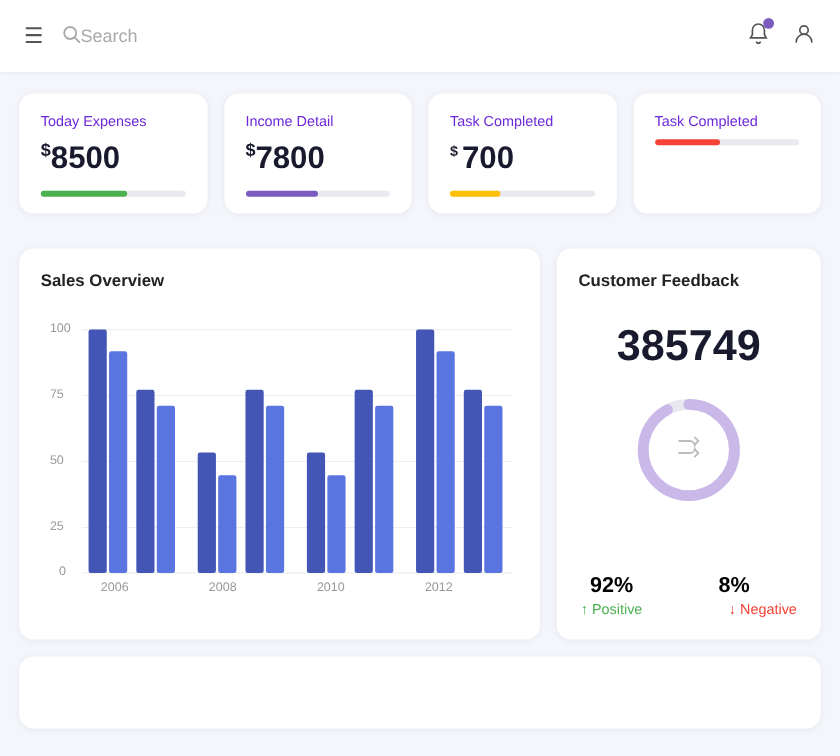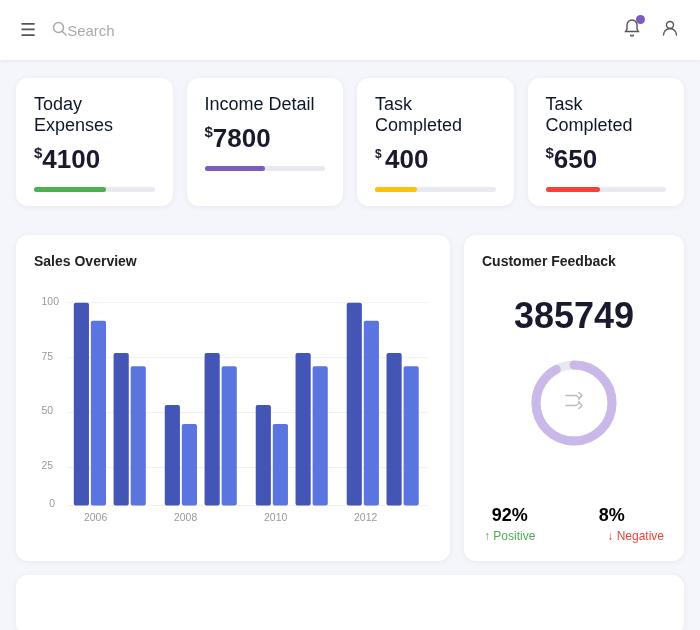--- a/index.html
+++ b/index.html
@@ -38,21 +38,21 @@
       grid-template-columns: repeat(4, 1fr);
       gap: 14px;
       padding: 18px 16px 14px;
     }
     .metric-card {
       background: #fff;
       border-radius: 12px;
       padding: 16px 18px 14px;
       box-shadow: 0 1px 6px rgba(0,0,0,0.06);
     }
-    .metric-label { font-size: 18px; color: #0f172a; margin-bottom: 8px; }
+    .metric-label { font-size: 12px; color: #6d28d9; margin-bottom: 8px; }
     .metric-value { font-size: 26px; font-weight: 700; color: #1a1a2e; margin-bottom: 12px; }
     .metric-value sup { font-size: 15px; font-weight: 600; }
     .progress-bar-bg {
       height: 5px; border-radius: 3px; background: #e8eaf0; overflow: visible; position: relative;
     }
     .progress-bar-fill {
       height: 5px; border-radius: 3px;
     }
 
     
@@ -145,49 +145,46 @@
         <path d="M3.5 17c0-3.59 2.91-6.5 6.5-6.5s6.5 2.91 6.5 6.5" stroke="#555" stroke-width="1.4" fill="none" stroke-linecap="round"></path>
       </svg>
     </span>
   </div>
 </div>
 
 <div class="metrics-row">
   <div class="metric-card">
     <div class="metric-label">Today Expenses</div>
     <div class="metric-value">
-      <sup>$</sup><span>4100</span>
+      <sup>$</sup><span>8500</span>
     </div>
     <div class="progress-bar-bg">
       <div class="progress-bar-fill" style="width:60%;background:#4caf50;"></div>
     </div>
   </div>
   <div class="metric-card">
     <div class="metric-label">Income Detail</div>
     <div class="metric-value">
       <sup>$</sup><span>7800</span>
     </div>
     <div class="progress-bar-bg">
       <div class="progress-bar-fill" style="width:50%;background:#7c5cbf;"></div>
     </div>
   </div>
   <div class="metric-card">
     <div class="metric-label">Task Completed</div>
     <div class="metric-value">
-      <sup style="font-size:12px">$ </sup><span>400</span>
+      <sup style="font-size:12px">$ </sup><span>700</span>
     </div>
     <div class="progress-bar-bg">
       <div class="progress-bar-fill" style="width:35%;background:#ffc107;"></div>
     </div>
   </div>
   <div class="metric-card">
     <div class="metric-label">Task Completed</div>
-    <div class="metric-value">
-      <sup>$</sup><span>650</span>
-    </div>
     <div class="progress-bar-bg">
       <div class="progress-bar-fill" style="width:45%;background:#f44336;"></div>
     </div>
   </div>
 </div>
 
 <div class="bottom-section">
 
   <div class="sales-card">
     <div class="card-title">Sales Overview</div>

